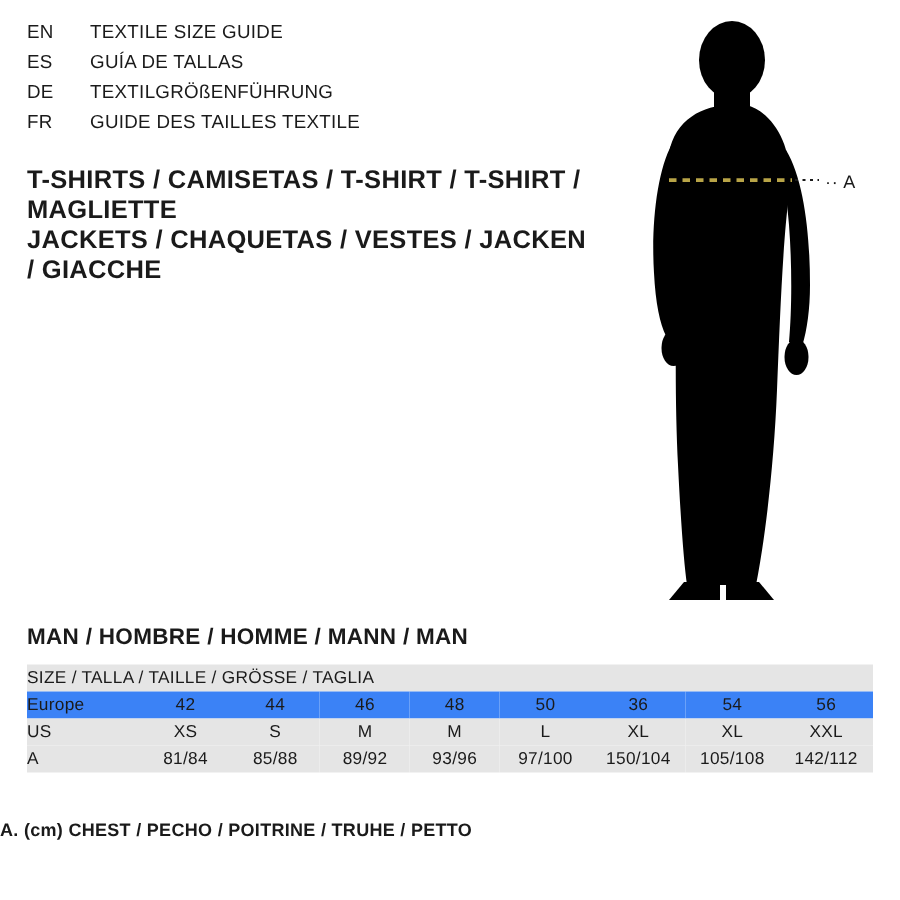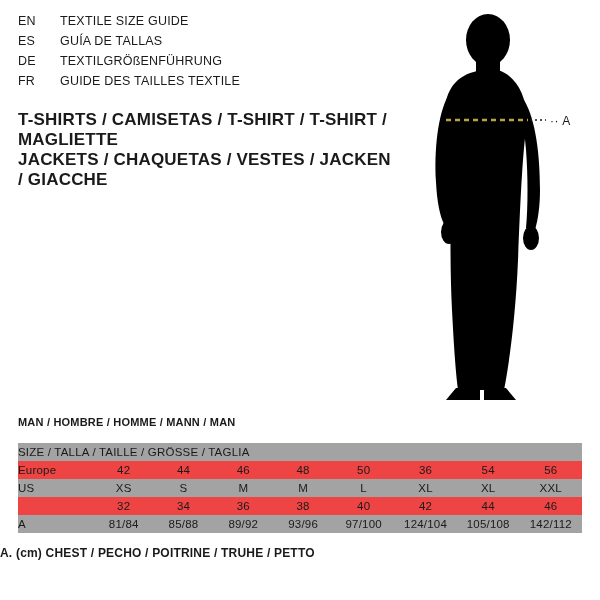--- a/index.html
+++ b/index.html
@@ -72,40 +72,40 @@
     font-size: 12px;
     color: #1a1a1a;
     letter-spacing: 0.5px;
   }
 
   
   .man-head {
     position: absolute;
     left: 18px;
     top: 416px;
-    font-size: 11px;
+    font-size: 15px;
     font-weight: bold;
     letter-spacing: 0.2px;
   }
   table.sizes {
     position: absolute;
     left: 18px;
     top: 443px;
     width: 564px;
     border-collapse: collapse;
     font-size: 11.5px;
   }
   table.sizes td {
     padding: 0;
     height: 18px;
     vertical-align: middle;
     letter-spacing: 0.2px;
   }
-  tr.band-dark td { background: #a3a3a3; }
-  tr.band-light td { background: #ef4444; }
+  tr.band-dark td { background: #e5e5e5; }
+  tr.band-light td { background: #3b82f6; }
   td.rowlabel {
     width: 86px;
     padding-left: 2px;
   }
   td.val {
     width: 68px;
     text-align: center;
   }
   .footnote {
     position: absolute;
@@ -208,39 +208,28 @@
       <td class="rowlabel">US</td>
       <td class="val">XS</td>
       <td class="val">S</td>
       <td class="val">M</td>
       <td class="val">M</td>
       <td class="val">L</td>
       <td class="val">XL</td>
       <td class="val">XL</td>
       <td class="val">XXL</td>
     </tr>
-    <tr class="band-light">
-      <td class="rowlabel"></td>
-      <td class="val">32</td>
-      <td class="val">34</td>
-      <td class="val">36</td>
-      <td class="val">38</td>
-      <td class="val">40</td>
-      <td class="val">42</td>
-      <td class="val">44</td>
-      <td class="val">46</td>
-    </tr>
     <tr class="band-dark">
       <td class="rowlabel">A</td>
       <td class="val">81/84</td>
       <td class="val">85/88</td>
       <td class="val">89/92</td>
       <td class="val">93/96</td>
       <td class="val">97/100</td>
-      <td class="val">124/104</td>
+      <td class="val">150/104</td>
       <td class="val">105/108</td>
       <td class="val">142/112</td>
     </tr>
   </tbody>
     </table>
 
   <div class="footnote">A. (cm) CHEST / PECHO / POITRINE / TRUHE / PETTO</div>
 
 </div>
 

